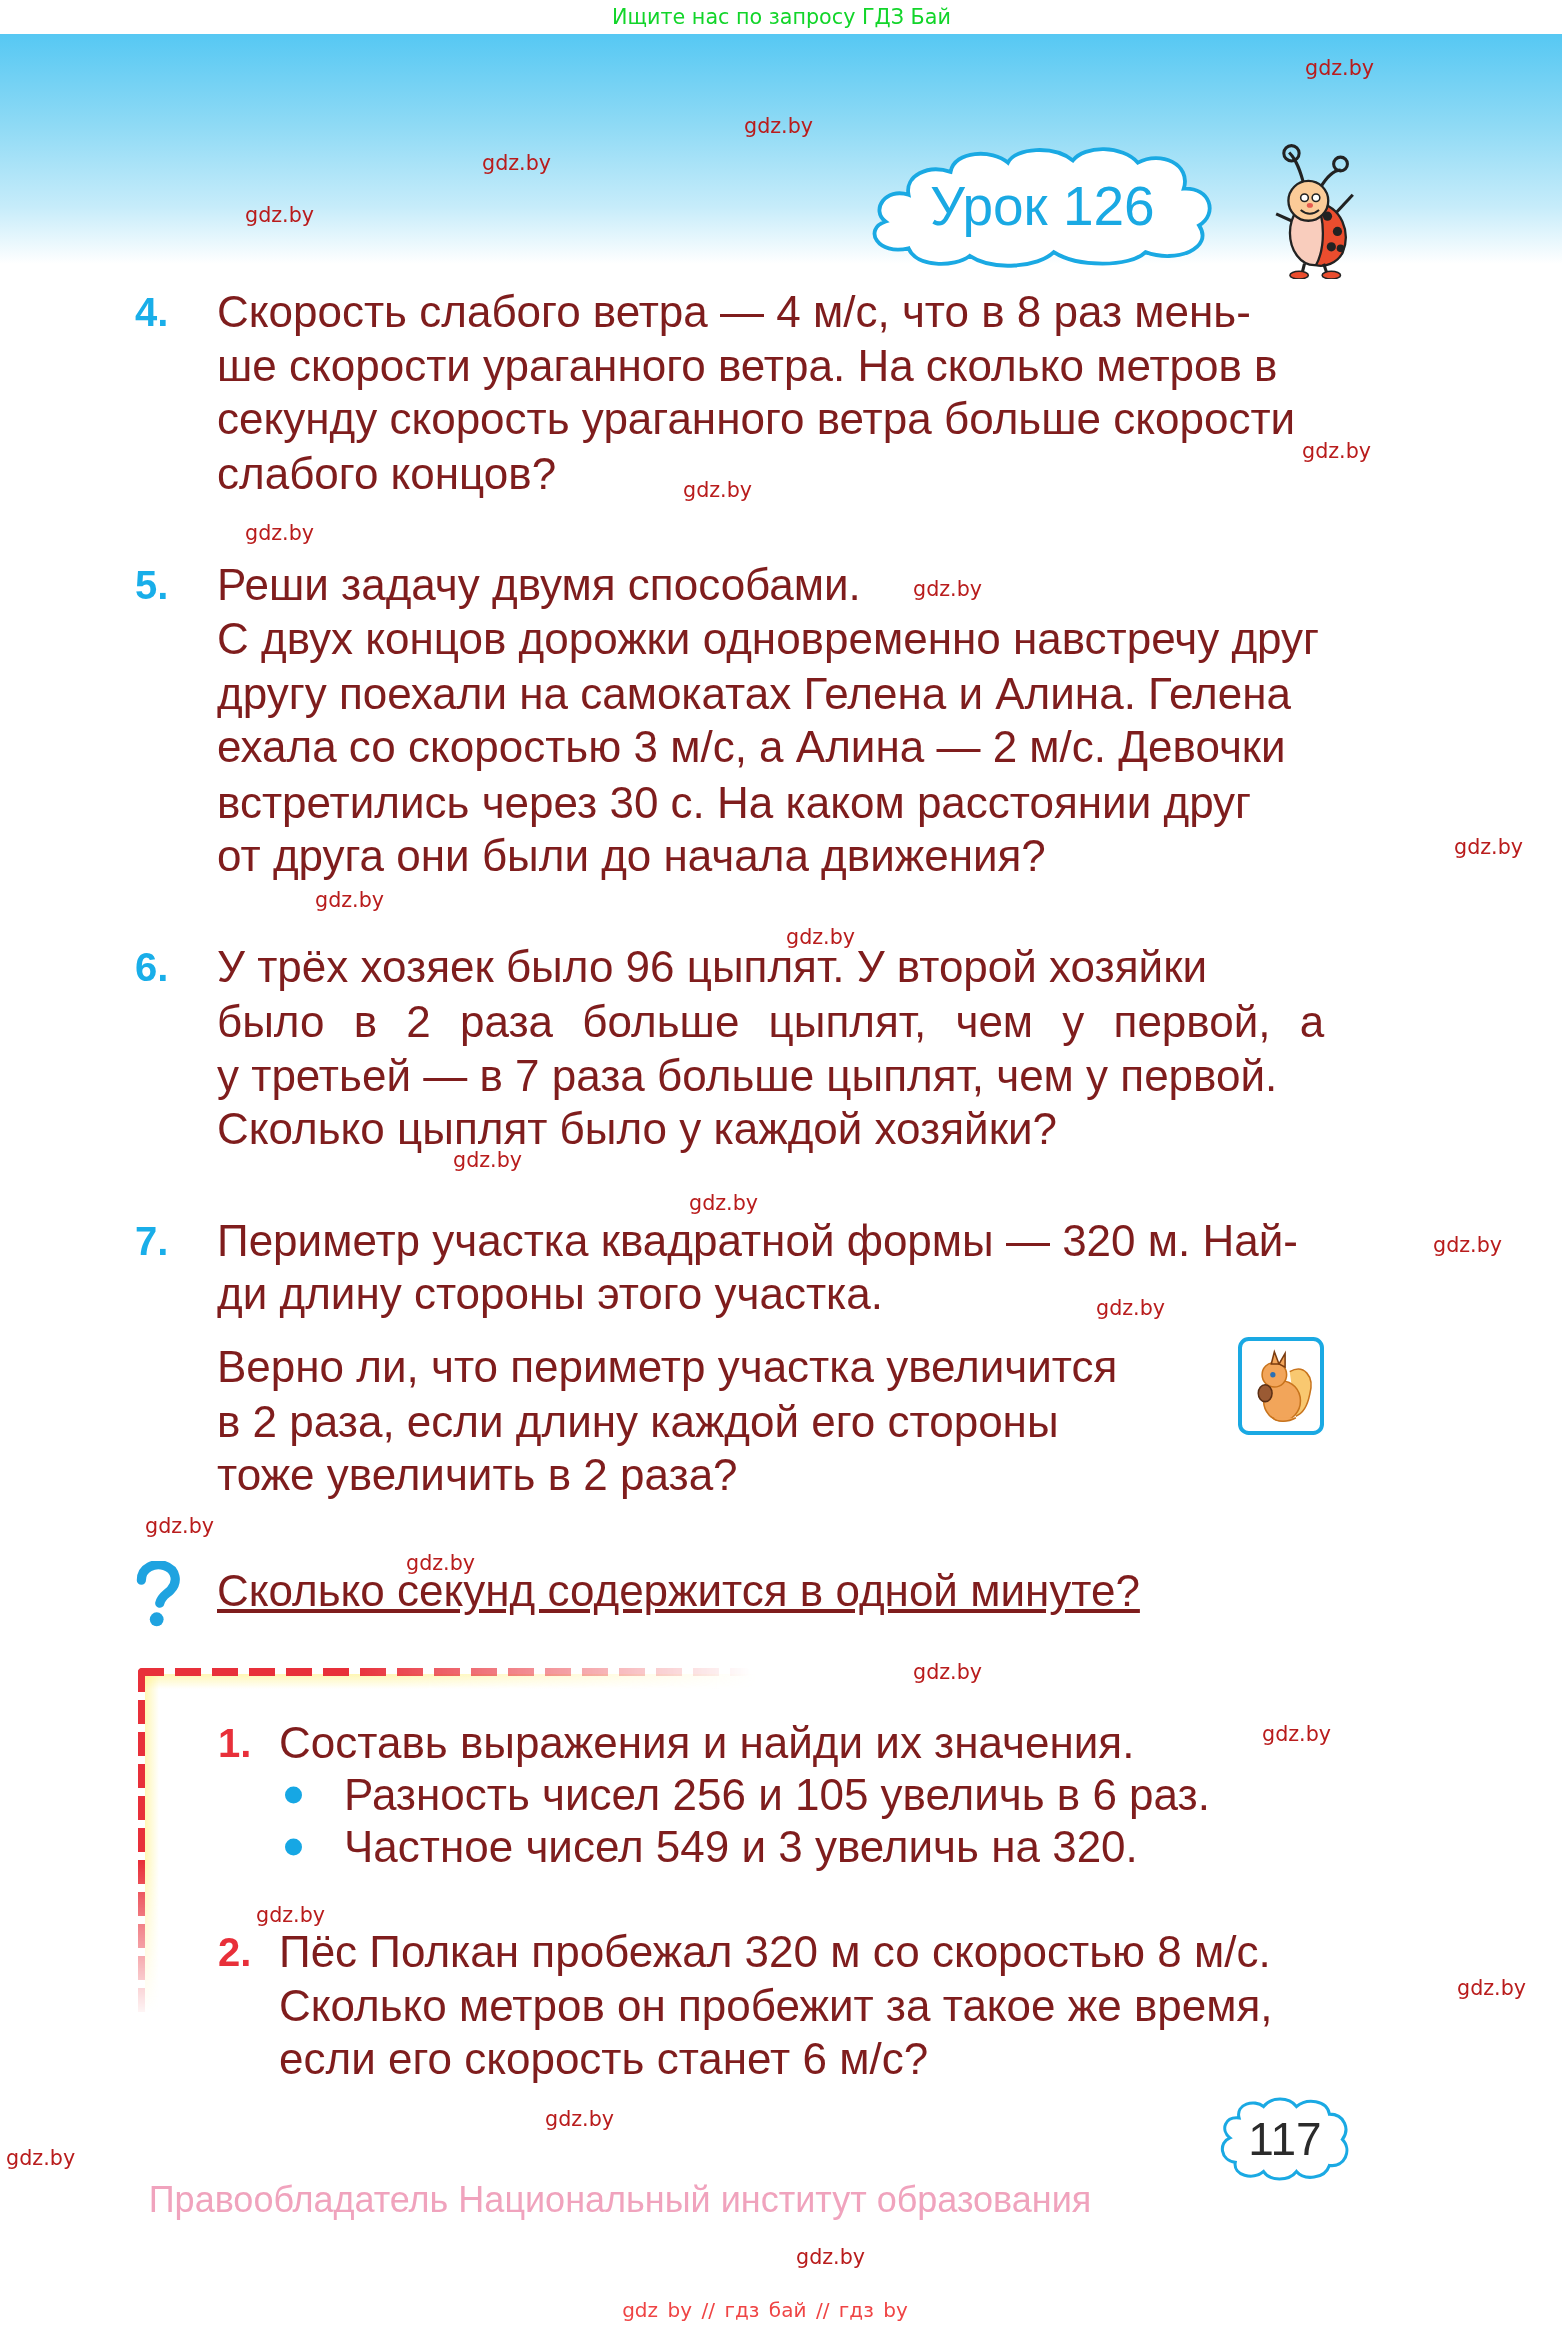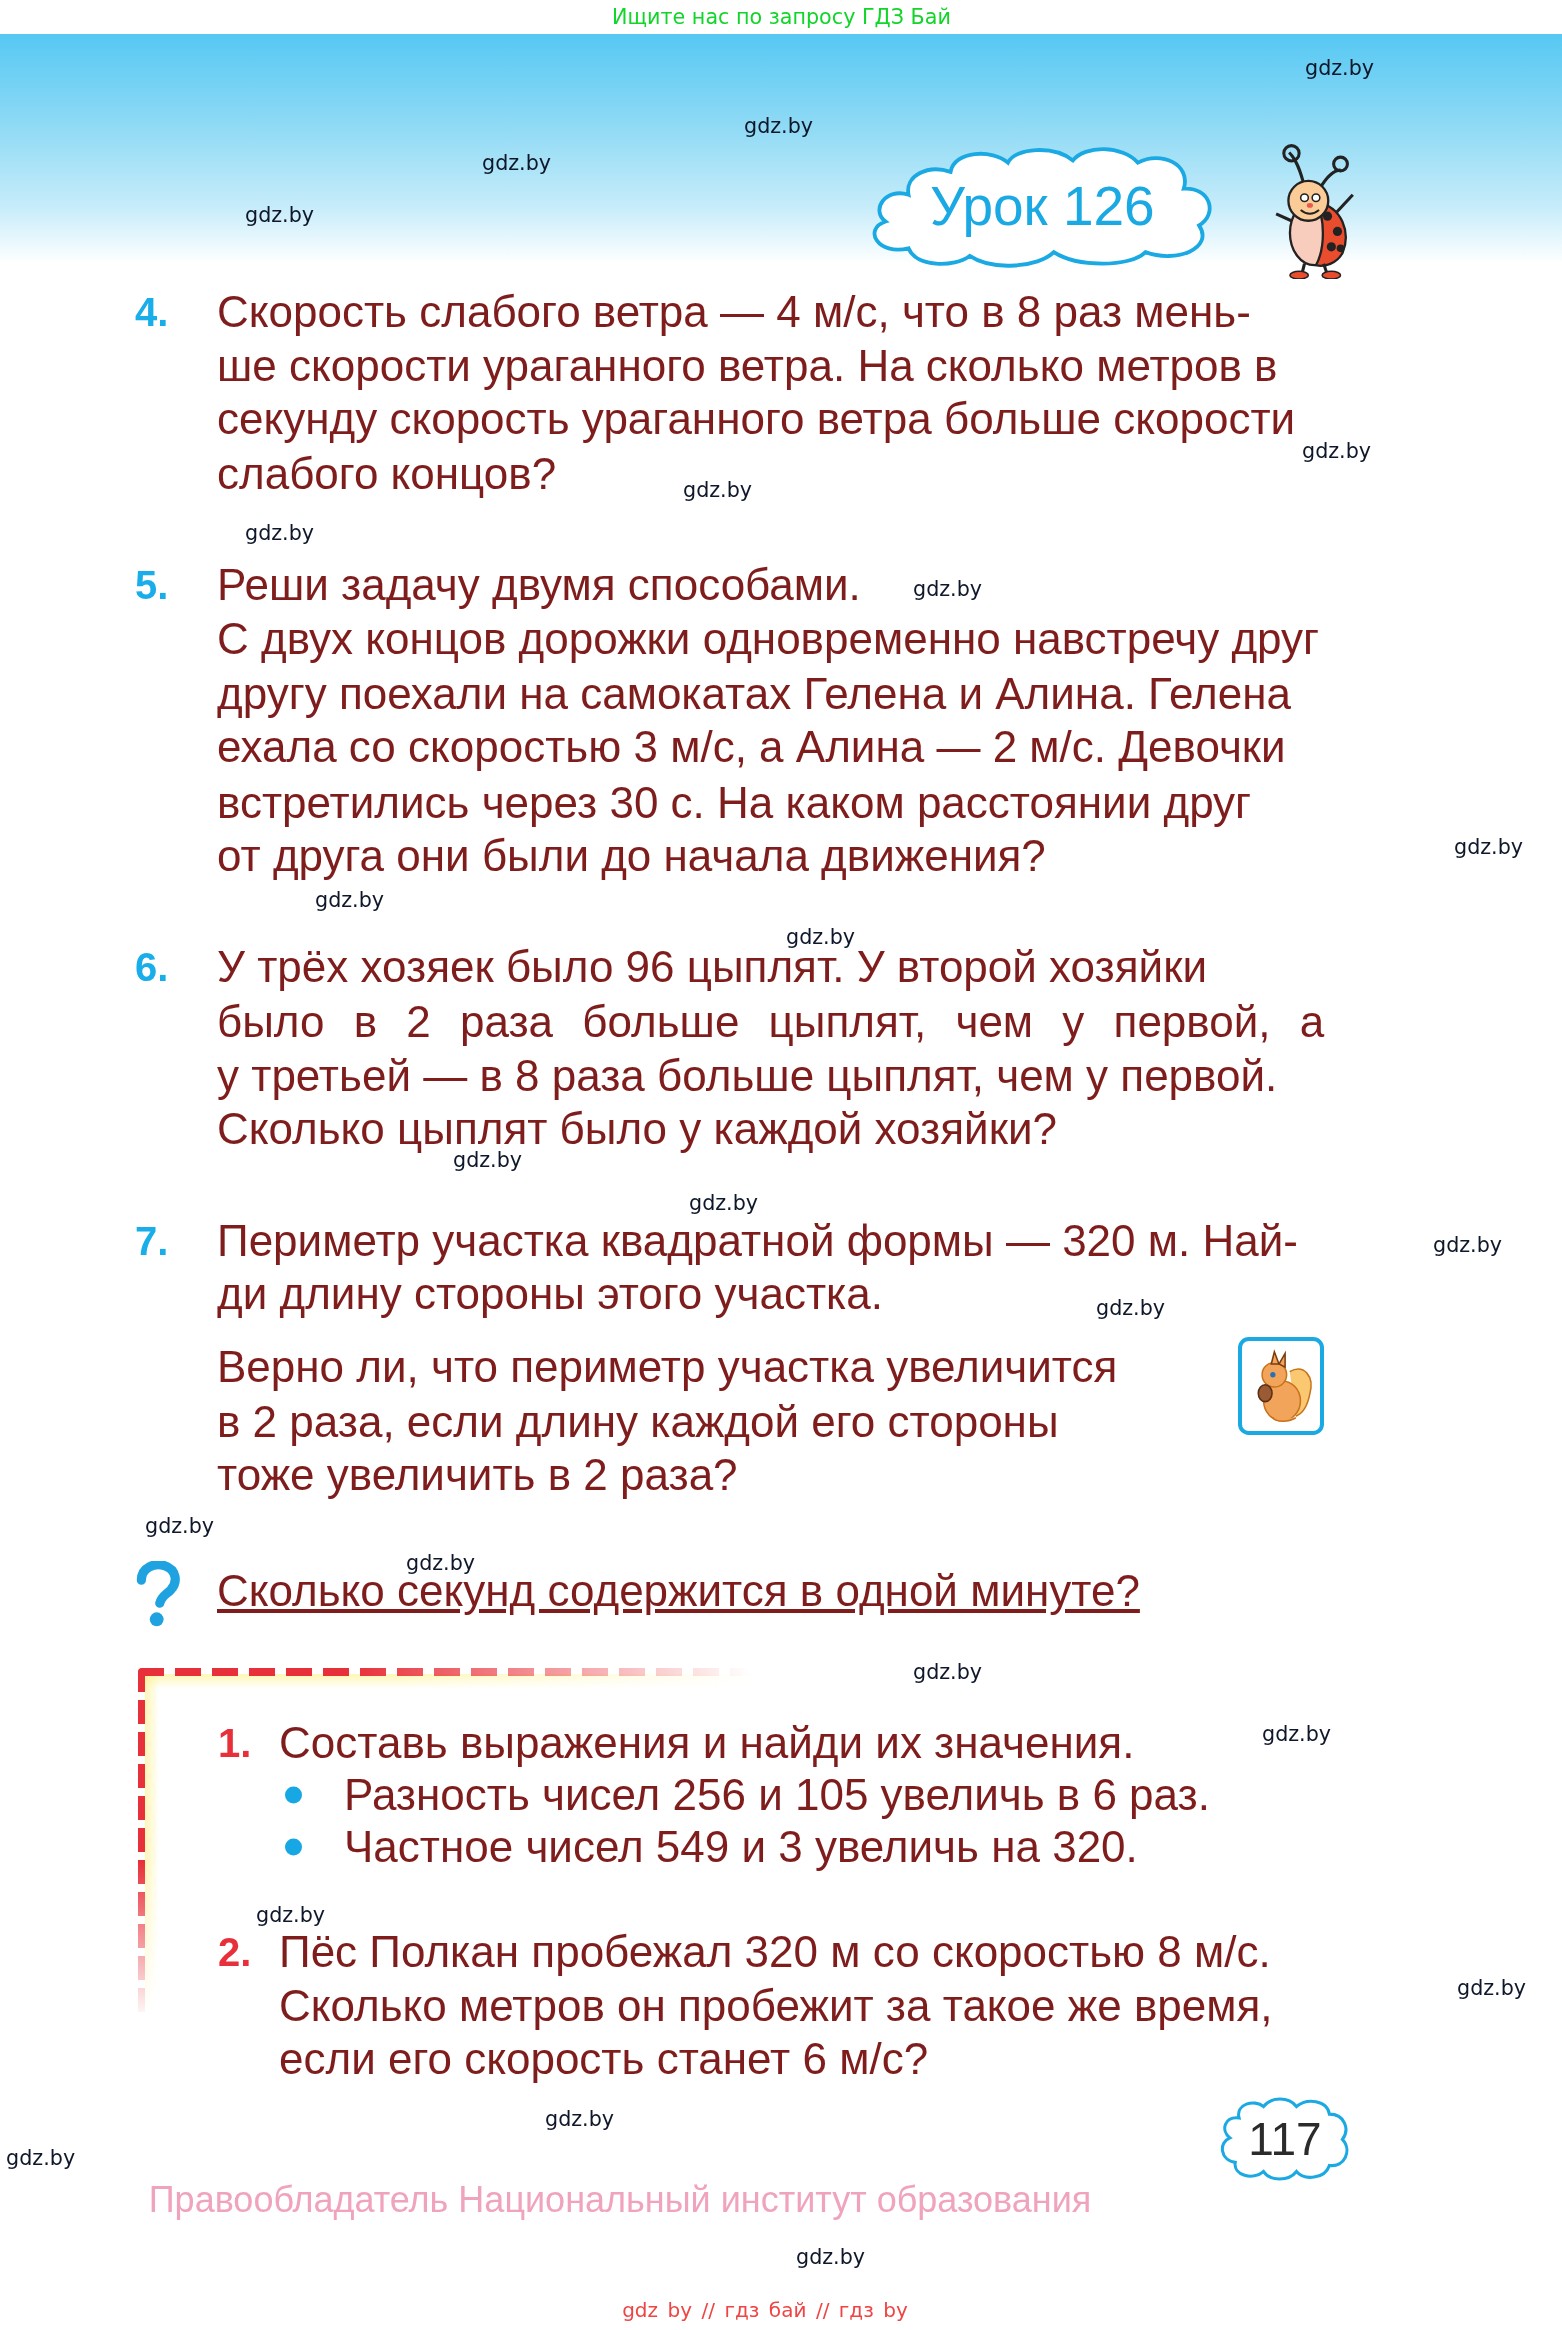--- a/index.html
+++ b/index.html
@@ -14,21 +14,21 @@
     left:0; top:0; width:1563px; height:34px; background:#ffffff;
     text-align:center; font-family:"DejaVu Sans", sans-serif;
     font-size:20.7px; line-height:34px; color:#12d52a;
   }
   #sky {
     left:0; top:34px; width:1563px; height:230px;
     background:linear-gradient(to bottom, #56c8f3 0%, #8fdaf5 40%, #c6ecfa 75%, #ffffff 100%);
   }
   .wm {
     position:absolute; font-family:"DejaVu Sans", sans-serif;
-    font-size:20.7px; color:#0f172a; white-space:nowrap; line-height:1;
+    font-size:20.7px; color:#b91c1c; white-space:nowrap; line-height:1;
   }
   .line {
     position:absolute; font-size:44px; line-height:1; white-space:nowrap; color:#7f1d1d;
     transform:translateY(-50%);
   }
   .num {
     position:absolute; font-size:40px; font-weight:bold; line-height:1;
     transform:translateY(-50%);
   }
   .num.blue { color:#19aee9; }
@@ -145,21 +145,21 @@
   <div class="line" style="left:217px;top:694px;">другу поехали на самокатах Гелена и Алина. Гелена</div>
   <div class="line" style="left:217px;top:747px;">ехала со скоростью 3 м/с, а Алина — 2 м/с. Девочки</div>
   <div class="line" style="left:217px;top:803px;">встретились через 30 с. На каком расстоянии друг</div>
   <div class="line" style="left:217px;top:856px;">от друга они были до начала движения?</div>
 </div>
 
 <div>
   <div class="num blue" style="left:135px;top:967px;">6.</div>
   <div class="line" style="left:217px;top:967px;text-align:right;">У трёх хозяек было 96 цыплят. У второй хозяйки</div>
   <div class="line" style="left:217px;top:1022px;word-spacing:17px;">было в 2 раза больше цыплят, чем у первой, а</div>
-  <div class="line" style="left:217px;top:1076px;">у третьей — в 8 раза больше цыплят, чем у первой.</div>
+  <div class="line" style="left:217px;top:1076px;">у третьей — в 7 раза больше цыплят, чем у первой.</div>
   <div class="line" style="left:217px;top:1129px;">Сколько цыплят было у каждой хозяйки?</div>
 </div>
 
 <div>
   <div class="num blue" style="left:135px;top:1241px;">7.</div>
   <div class="line" style="left:217px;top:1241px;">Периметр участка квадратной формы — 320 м. Най-</div>
   <div class="line" style="left:217px;top:1294px;">ди длину стороны этого участка.</div>
   <div class="line" style="left:217px;top:1367px;text-align:right;">Верно ли, что периметр участка увеличится</div>
   <div class="line" style="left:217px;top:1422px;">в 2 раза, если длину каждой его стороны</div>
   <div class="line" style="left:217px;top:1475px;">тоже увеличить в 2 раза?</div>

